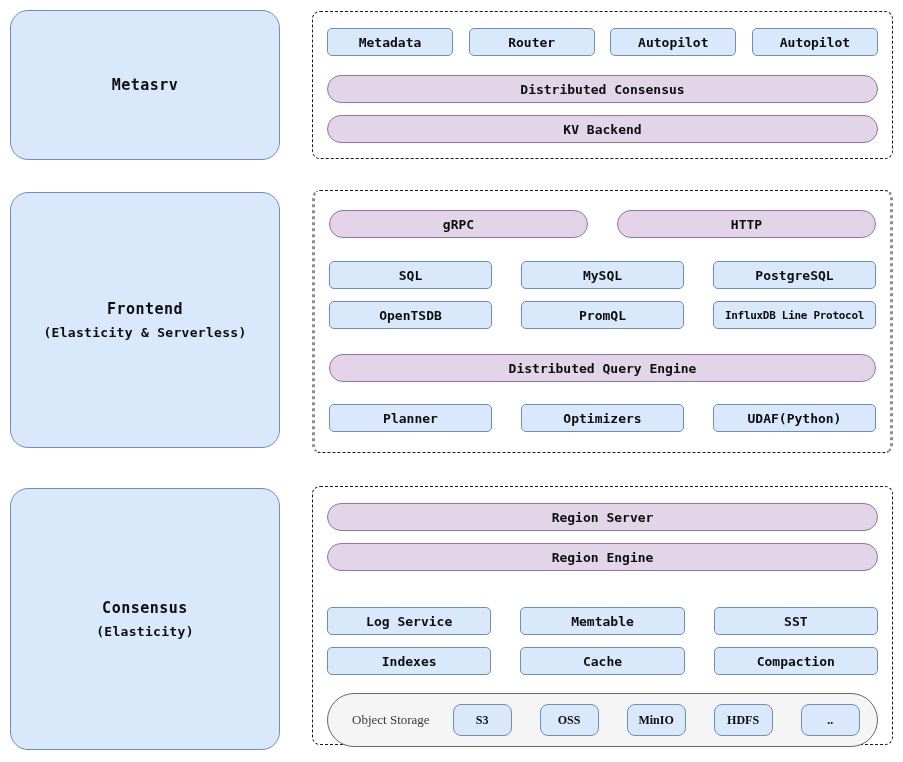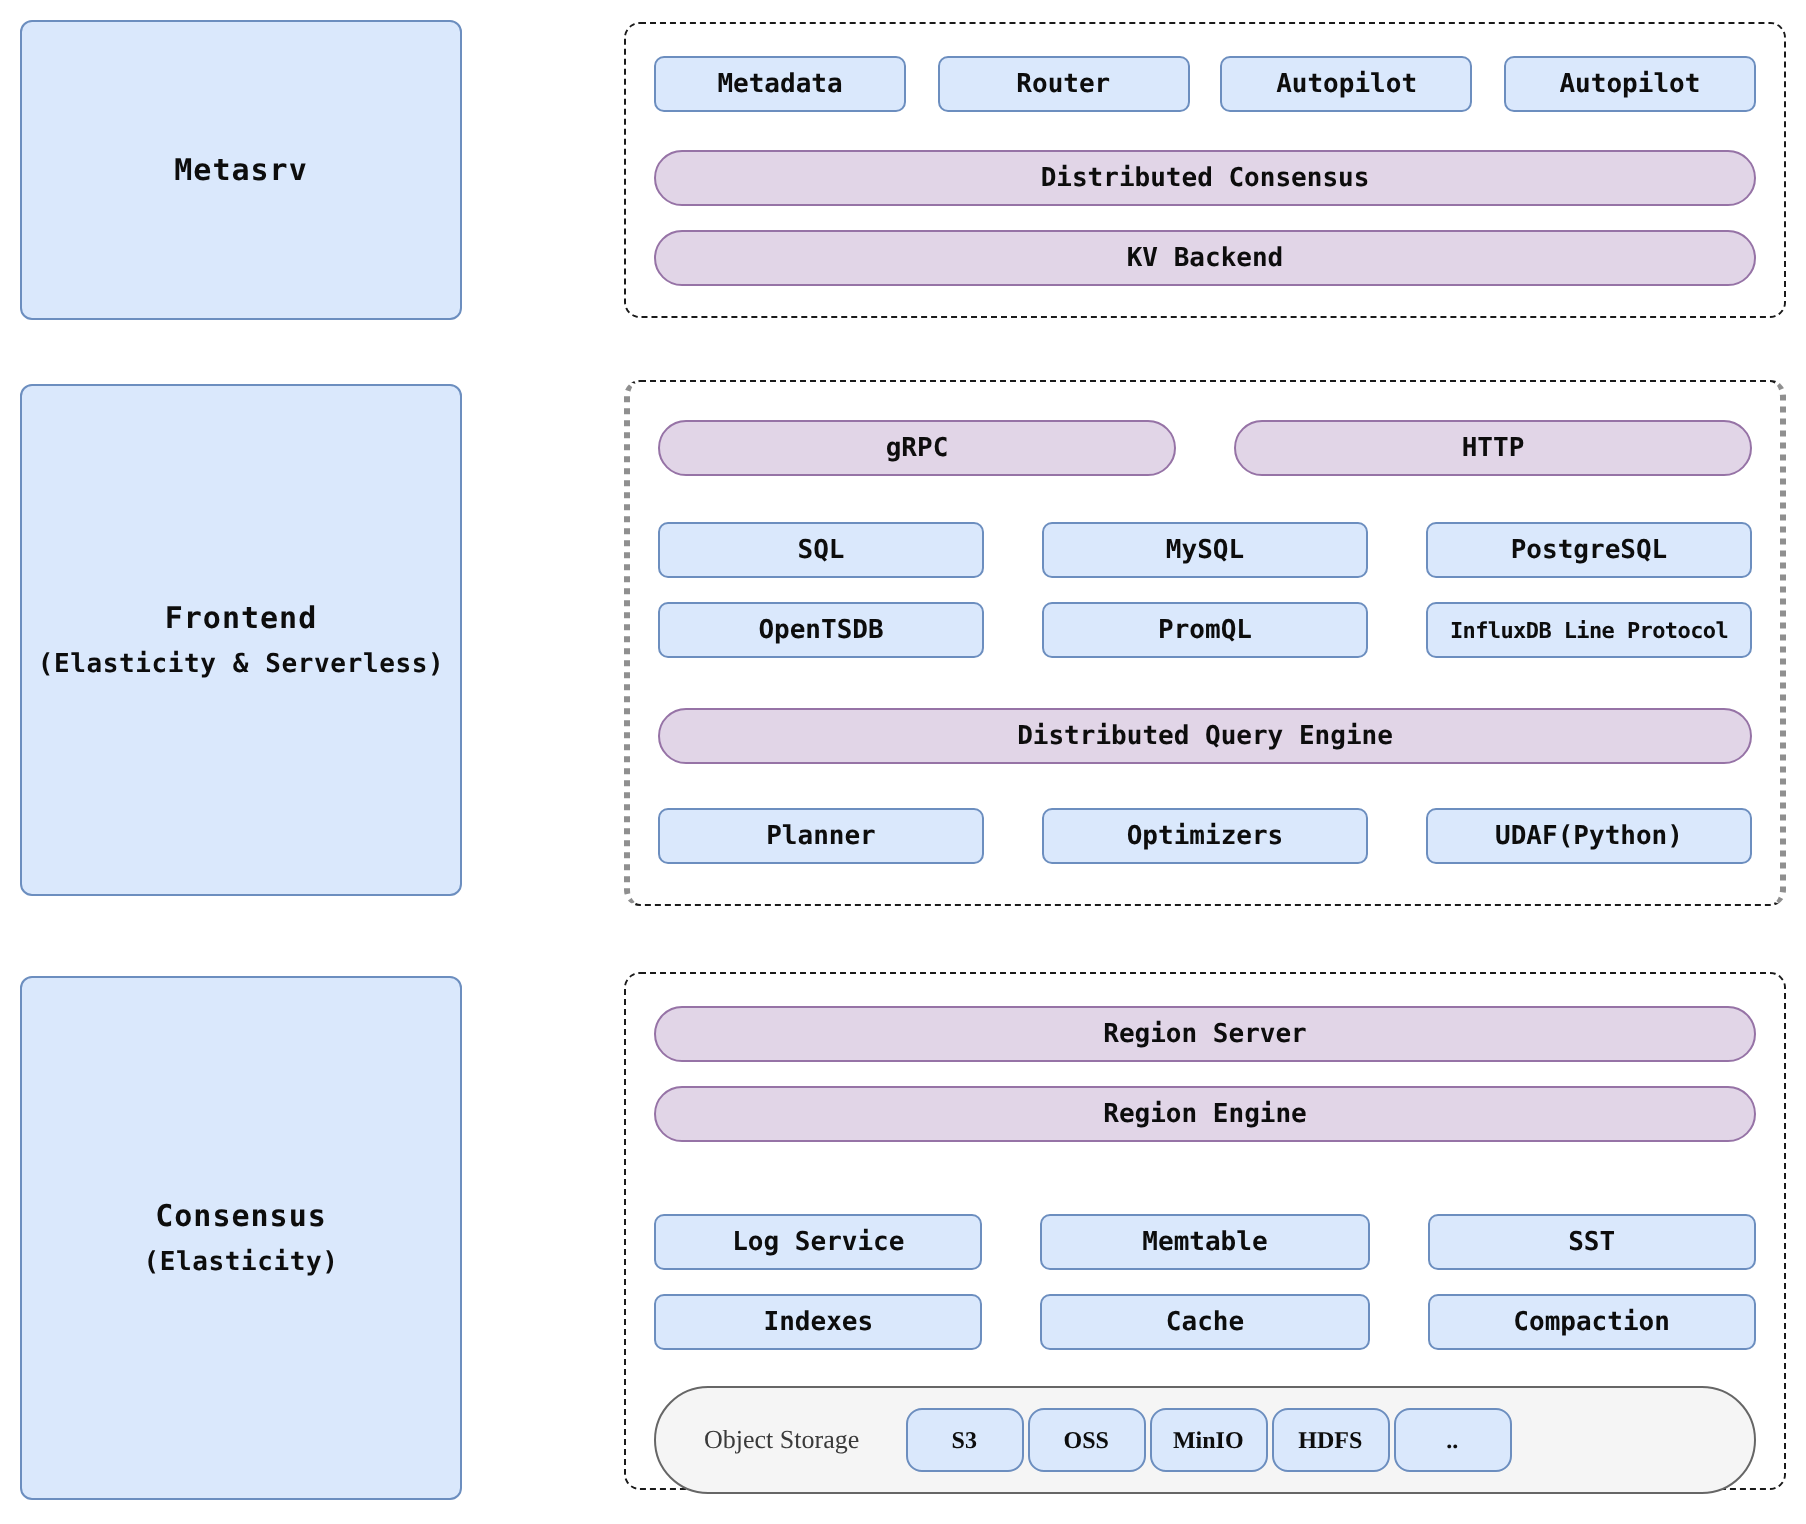--- a/index.html
+++ b/index.html
@@ -3,22 +3,22 @@
 <meta charset="utf-8">
 <style>
   html,body { margin:0; padding:0; background:#ffffff; }
   .canvas {
     position:relative; width:903px; height:762px; background:#ffffff;
     font-family:"DejaVu Sans Mono","Liberation Mono",monospace; color:#0d0d0d;
   }
 
   
   .bigbox {
-    position:absolute; left:10px; width:221px; box-sizing:border-box;
-    background:#dae8fc; border:1px solid #6c8ebf; border-radius:6px;
+    position:absolute; left:10px; width:270px; box-sizing:border-box;
+    background:#dae8fc; border:1px solid #6c8ebf; border-radius:18px;
     display:flex; flex-direction:column; align-items:center; justify-content:center; gap:7px;
   }
   .bigbox .title   { font-weight:700; font-size:15px; letter-spacing:0.5px; }
   .bigbox .subtitle{ font-weight:700; font-size:13px; letter-spacing:0.3px; }
   #metasrv-box  { top:10px;  height:150px; }
   #frontend-box { top:192px; height:256px; }
   #datanode-box { top:488px; height:262px; }
 
   
   .panel {
@@ -55,21 +55,21 @@
   .pill.full { width:100%; }
   .pill.half { flex:1; }
 
   
   .storage {
     margin-top:18px; height:54px; box-sizing:border-box;
     background:#f5f5f5; border:1px solid #666666; border-radius:28px;
     display:flex; align-items:center; padding:0 24px;font-family:Liberation Serif, serif;
   }
   .storage-label { font-size:13px; color:#3a3a3a; margin-right:23px; white-space:nowrap; }
-  .storage-boxes { display:flex; gap:2px; }
+  .storage-boxes { display:flex; gap:28px; }
   .storage .box  { width:59px; height:32px; border-radius:8px; font-size:12px; }
 </style>
 </head>
 <body>
 
 <div class="canvas">
 
   <div class="bigbox" id="metasrv-box">
     <div class="title">Metasrv</div>
   </div>

